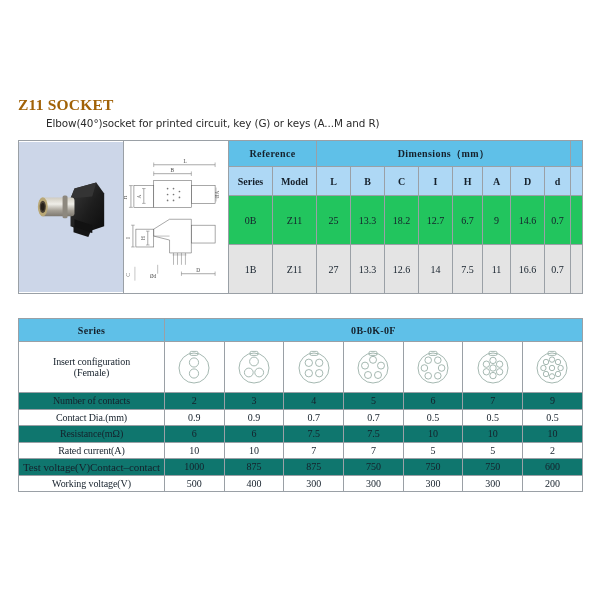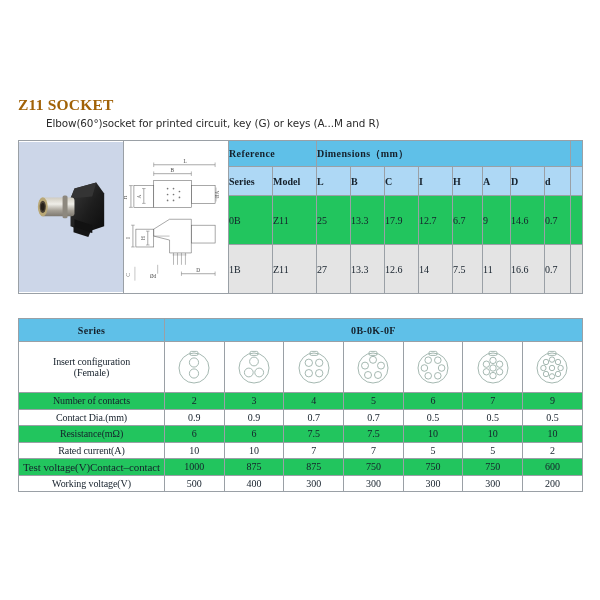--- a/index.html
+++ b/index.html
@@ -39,20 +39,21 @@
     position: absolute; left: 18px; top: 140px;
     width: 564px; height: 152px;
   }
   table.grid {
     border-collapse: collapse;
     width: 100%;
     table-layout: fixed;
   }
   table.grid td, table.grid th {
     border: 1px solid #9aa0a6;
+    text-align: center;
     vertical-align: middle;
     font-family: "Liberation Serif", serif;
     font-size: 10px;
     color: #15202b;
     padding: 0;
   }
   .hdr-main {
     background: #5fc0e8;
     font-weight: bold;
     font-size: 11px;
@@ -102,34 +103,34 @@
   .b-hdr {
     background: #5fc0e8;
     font-weight: bold;
     height: 22px;
     font-size: 10.5px;
     letter-spacing: .3px;
   }
   .b-label { font-size: 10px; letter-spacing: -.1px; }
   .b-ins-row td { height: 50px; background: #ffffff; }
   .b-data-row td { height: 15.5px; }
-  .b-grey td { background: #22c55e; margin-top: 32px; }
+  .b-grey td { background: #0f766e; margin-top: 32px; }
   .b-white td { background: #ffffff; margin-left: 29px; }
   .pin-cell { padding: 0; }
   .pin-holder {
     display: flex; align-items: center; justify-content: center;
     height: 100%;
   }
 </style>
 </head>
 <body>
 
 <div id="title-block">
   <div id="page-title">Z11 SOCKET</div>
-  <div id="page-subtitle">Elbow(60°)socket for printed circuit, key (G) or keys (A...M and R)</div>
+  <div id="page-subtitle">Elbow(40°)socket for printed circuit, key (G) or keys (A...M and R)</div>
 </div>
 
 <div id="top-table-wrap">
   <table class="grid" id="top-table">
     <colgroup>
       <col style="width:105px">
         <col style="width:105px">
       <col style="width:44px">
         <col style="width:44px">
       <col style="width:34px">
@@ -263,21 +264,21 @@
         <td class="hdr-sub">A</td>
         <td class="hdr-sub">D</td>
         <td class="hdr-sub">d</td>
         <td class="hdr-sub"></td>
       </tr>
       <tr class="cell-row row-white">
         <td>0B</td>
         <td>Z11</td>
         <td>25</td>
         <td>13.3</td>
-        <td>17.9</td>
+        <td>18.2</td>
         <td>12.7</td>
         <td>6.7</td>
         <td>9</td>
         <td>14.6</td>
         <td>0.7</td>
         <td></td>
       </tr>
       <tr class="cell-row row-grey">
         <td>1B</td>
         <td>Z11</td>

